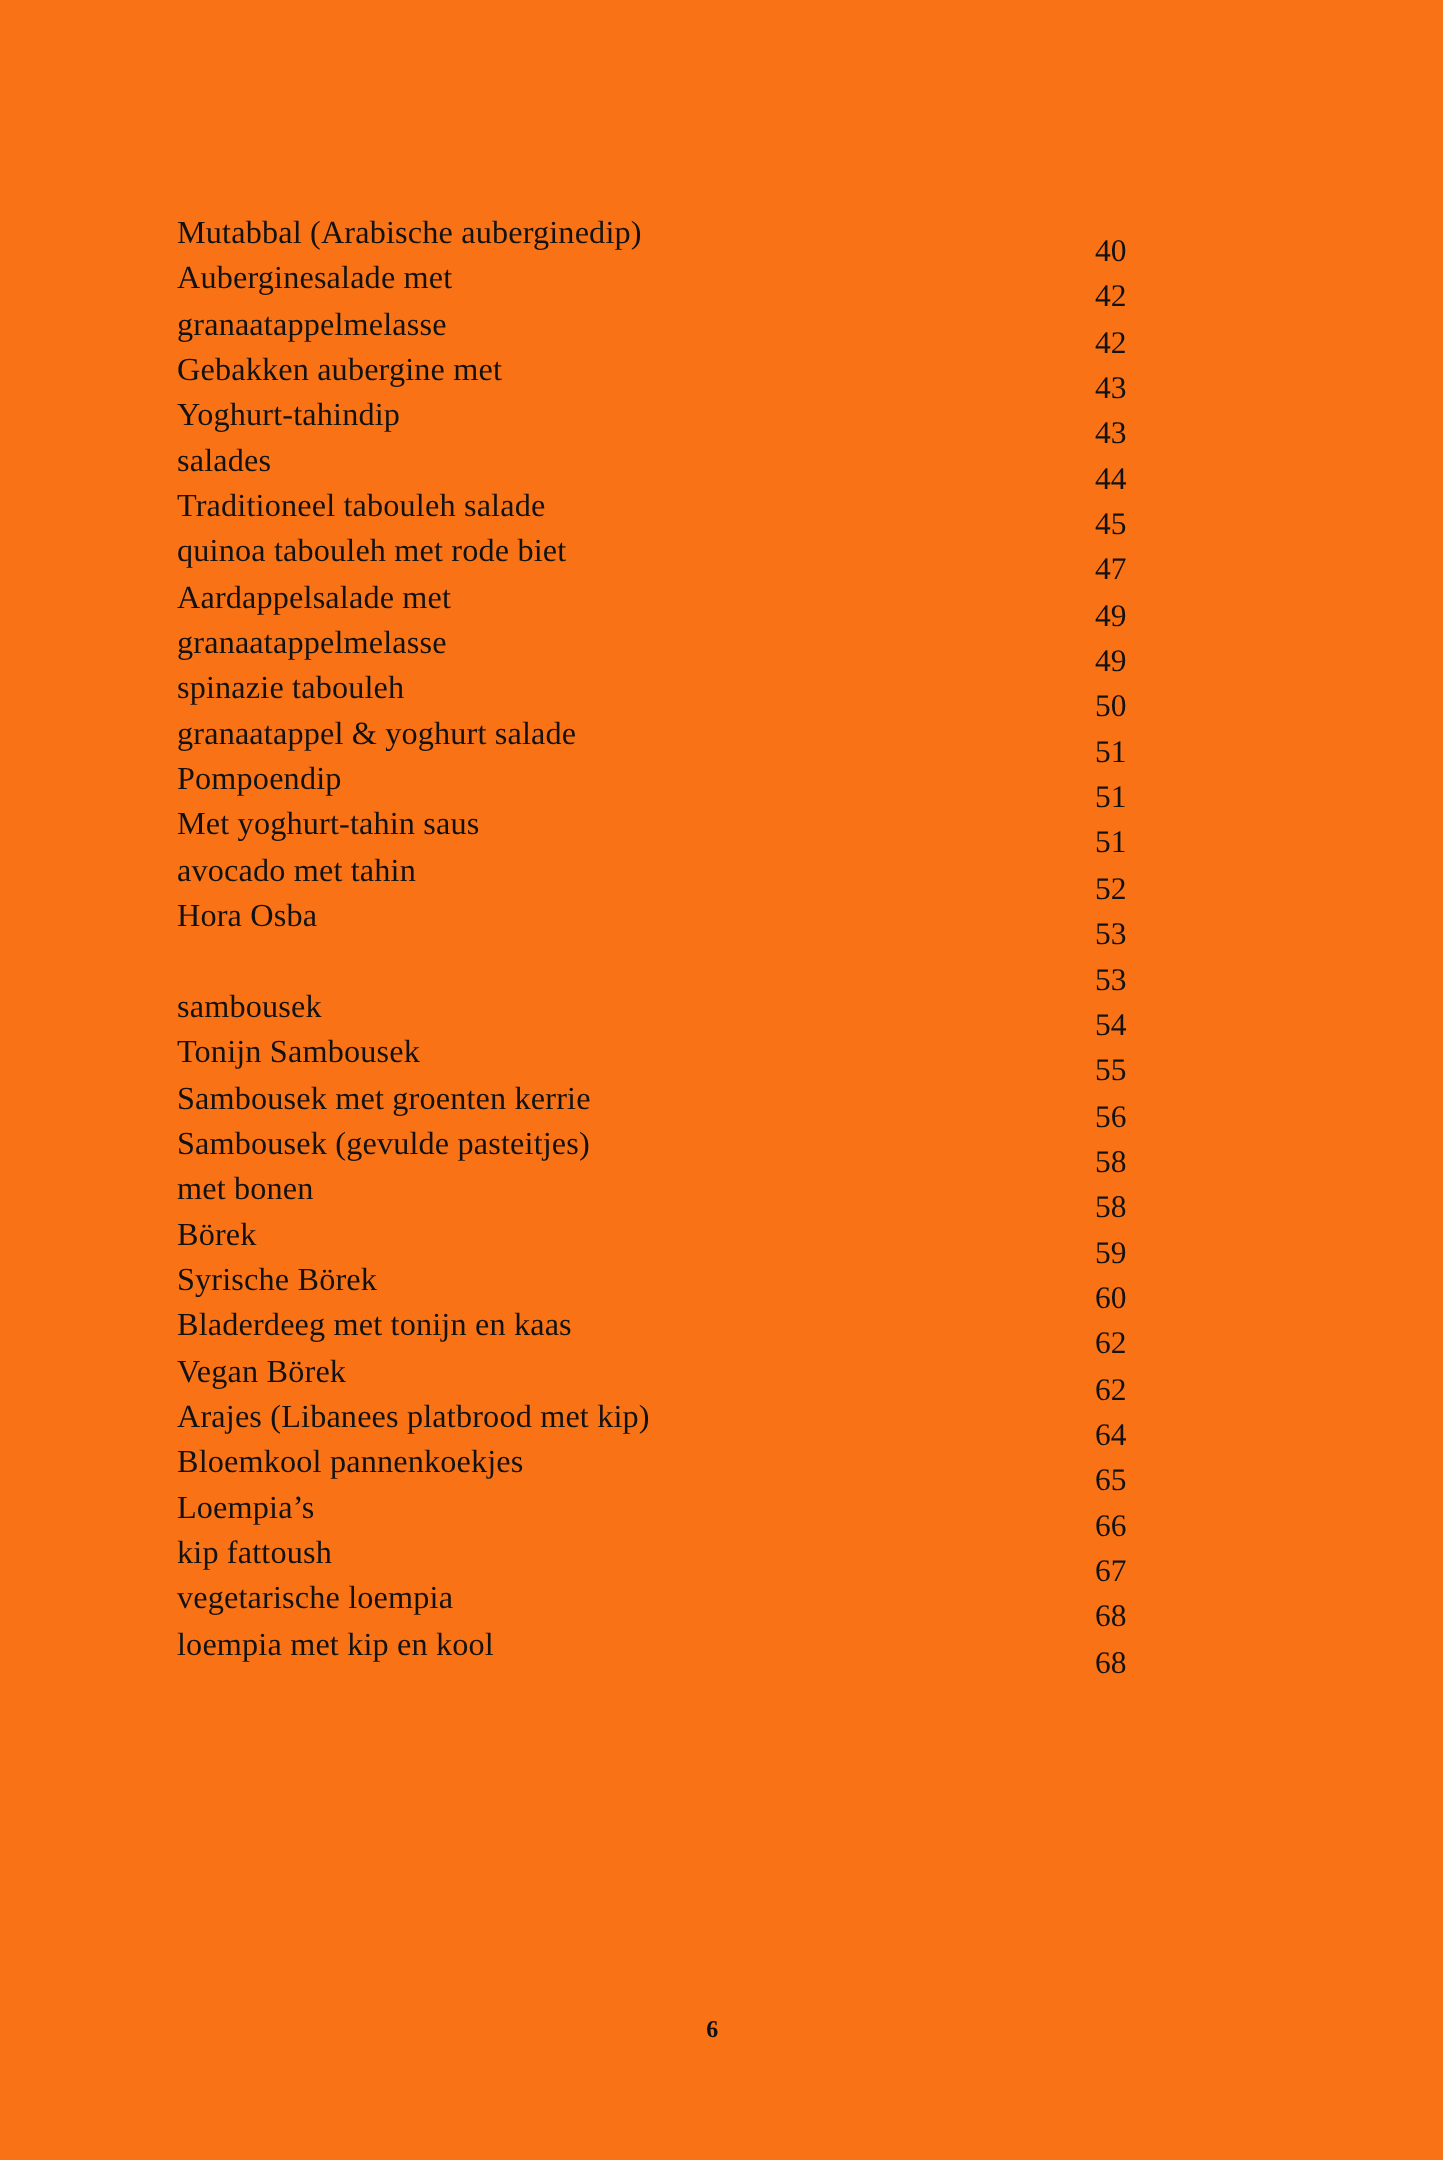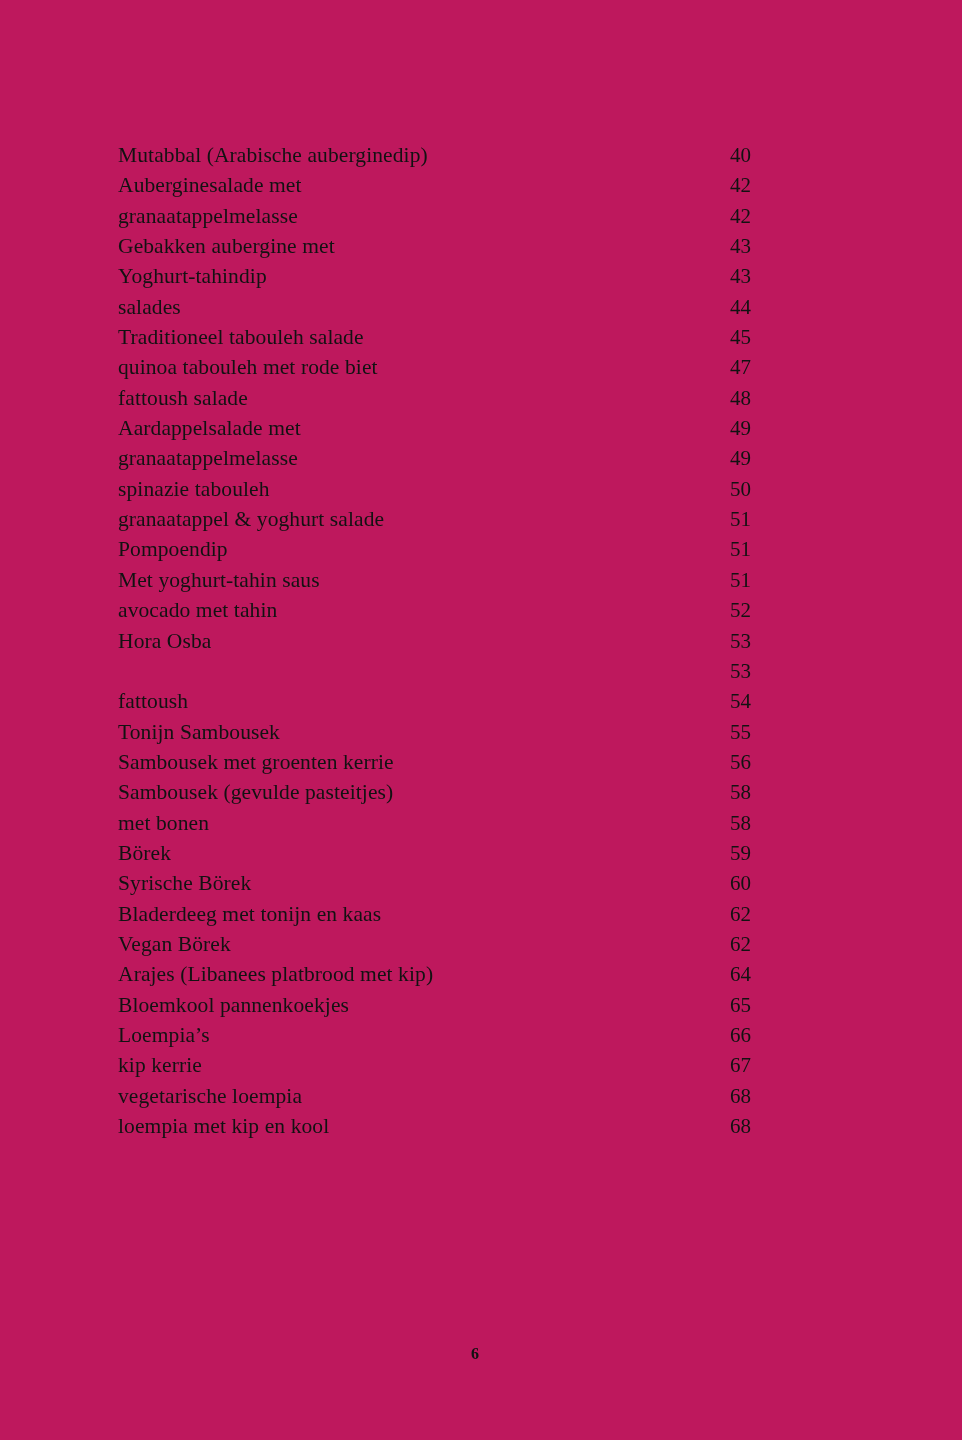--- a/index.html
+++ b/index.html
@@ -4,21 +4,21 @@
 <style>
   html, body {
     margin: 0;
     padding: 0;
     background: #ffffff;
   }
   .page {
     position: relative;
     width: 962px;
     height: 1440px;
-    background: #be185d;
+    background: #f97316;
     font-family: "Liberation Serif", "DejaVu Serif", serif;
     color: #111111;
     overflow: hidden;
     box-sizing: border-box;
   }
   .toc {
     position: absolute;
     left: 118px;
     top: 140px;
     width: 720px;
@@ -30,21 +30,21 @@
     white-space: nowrap;
   }
   .toc-title {
     font-size: 21.5px;
     letter-spacing: 0.1px;
     color: #121212;
   }
   .toc-page {
     position: absolute;
     left: 612px;
-    top: 0;
+    top: 12px;
     font-size: 21px;
     color: #121212;
   }
   .folio {
     position: absolute;
     left: 0;
     right: 0;
     top: 1345px;
     text-align: center;
     font-size: 16px;
@@ -64,43 +64,42 @@
 
   <div class="toc" id="toc-list">
       <div class="toc-row"><span class="toc-title">Mutabbal (Arabische auberginedip)</span><span class="toc-page">40</span></div>
       <div class="toc-row"><span class="toc-title">Auberginesalade met</span><span class="toc-page">42</span></div>
       <div class="toc-row"><span class="toc-title">granaatappelmelasse</span><span class="toc-page">42</span></div>
       <div class="toc-row"><span class="toc-title">Gebakken aubergine met</span><span class="toc-page">43</span></div>
       <div class="toc-row"><span class="toc-title">Yoghurt-tahindip</span><span class="toc-page">43</span></div>
       <div class="toc-row"><span class="toc-title">salades</span><span class="toc-page">44</span></div>
       <div class="toc-row"><span class="toc-title">Traditioneel tabouleh salade</span><span class="toc-page">45</span></div>
       <div class="toc-row"><span class="toc-title">quinoa tabouleh met rode biet</span><span class="toc-page">47</span></div>
-      <div class="toc-row"><span class="toc-title">fattoush salade</span><span class="toc-page">48</span></div>
       <div class="toc-row"><span class="toc-title">Aardappelsalade met</span><span class="toc-page">49</span></div>
       <div class="toc-row"><span class="toc-title">granaatappelmelasse</span><span class="toc-page">49</span></div>
       <div class="toc-row"><span class="toc-title">spinazie tabouleh</span><span class="toc-page">50</span></div>
       <div class="toc-row"><span class="toc-title">granaatappel &amp; yoghurt salade</span><span class="toc-page">51</span></div>
       <div class="toc-row"><span class="toc-title">Pompoendip</span><span class="toc-page">51</span></div>
       <div class="toc-row"><span class="toc-title">Met yoghurt-tahin saus</span><span class="toc-page">51</span></div>
       <div class="toc-row"><span class="toc-title">avocado met tahin</span><span class="toc-page">52</span></div>
       <div class="toc-row"><span class="toc-title">Hora Osba</span><span class="toc-page">53</span></div>
       <div class="toc-row"><span class="toc-page">53</span></div>
-      <div class="toc-row"><span class="toc-title">fattoush</span><span class="toc-page">54</span></div>
+      <div class="toc-row"><span class="toc-title">sambousek</span><span class="toc-page">54</span></div>
       <div class="toc-row"><span class="toc-title">Tonijn Sambousek</span><span class="toc-page">55</span></div>
       <div class="toc-row"><span class="toc-title">Sambousek met groenten kerrie</span><span class="toc-page">56</span></div>
       <div class="toc-row"><span class="toc-title">Sambousek (gevulde pasteitjes)</span><span class="toc-page">58</span></div>
       <div class="toc-row"><span class="toc-title">met bonen</span><span class="toc-page">58</span></div>
       <div class="toc-row"><span class="toc-title">Börek</span><span class="toc-page">59</span></div>
       <div class="toc-row"><span class="toc-title">Syrische Börek</span><span class="toc-page">60</span></div>
       <div class="toc-row"><span class="toc-title">Bladerdeeg met tonijn en kaas</span><span class="toc-page">62</span></div>
       <div class="toc-row"><span class="toc-title">Vegan Börek</span><span class="toc-page">62</span></div>
       <div class="toc-row"><span class="toc-title">Arajes (Libanees platbrood met kip)</span><span class="toc-page">64</span></div>
       <div class="toc-row"><span class="toc-title">Bloemkool pannenkoekjes</span><span class="toc-page">65</span></div>
       <div class="toc-row"><span class="toc-title">Loempia’s</span><span class="toc-page">66</span></div>
-      <div class="toc-row"><span class="toc-title">kip kerrie</span><span class="toc-page">67</span></div>
+      <div class="toc-row"><span class="toc-title">kip fattoush</span><span class="toc-page">67</span></div>
       <div class="toc-row"><span class="toc-title">vegetarische loempia</span><span class="toc-page">68</span></div>
       <div class="toc-row"><span class="toc-title">loempia met kip en kool</span><span class="toc-page">68</span></div>
     </div>
 
   <div class="folio">
     <span class="folio-inner">6</span>
   </div>
 
 </div>
 

